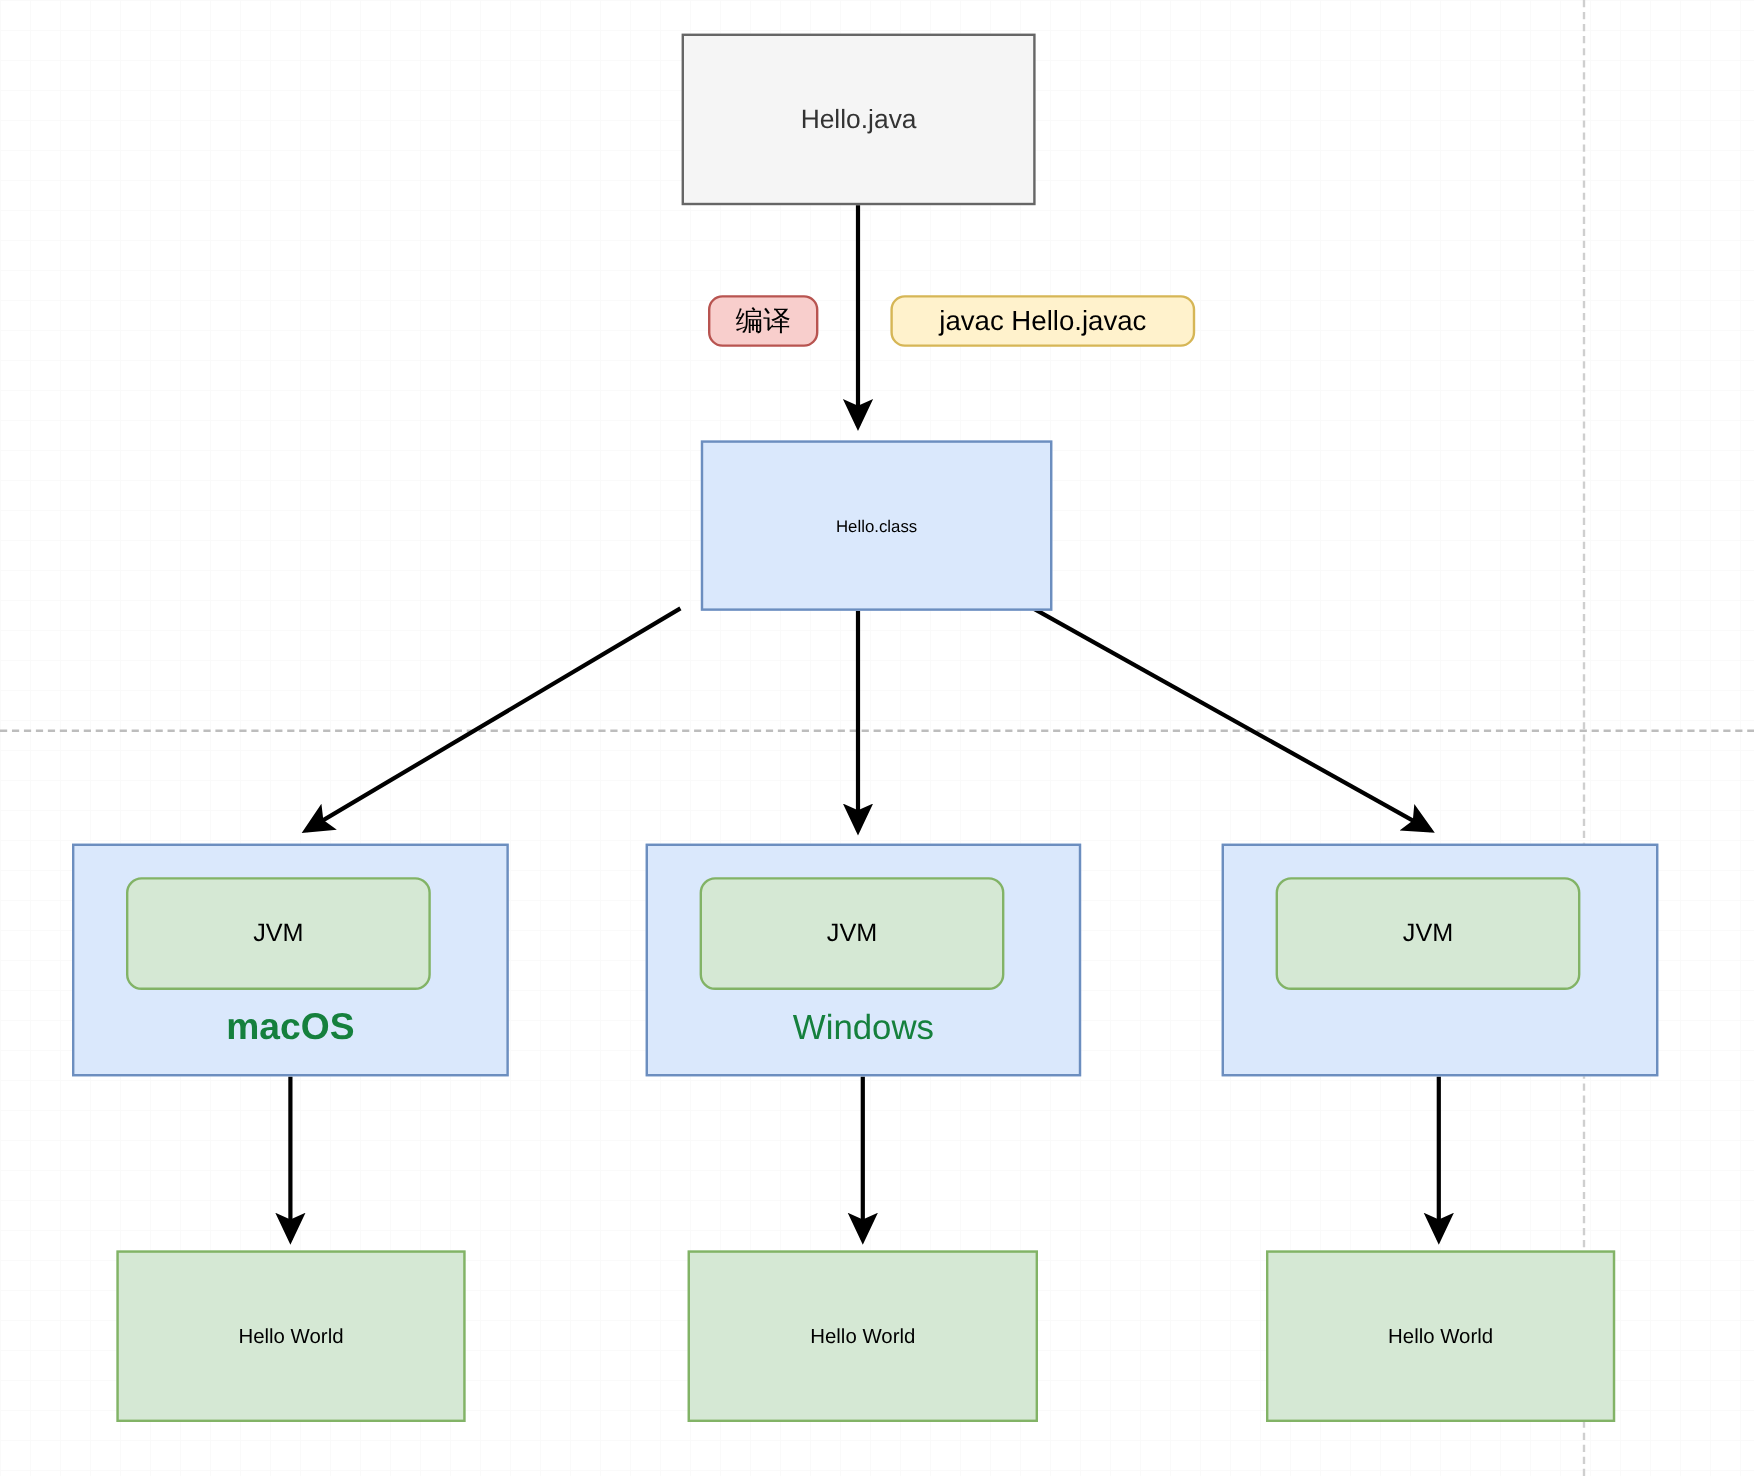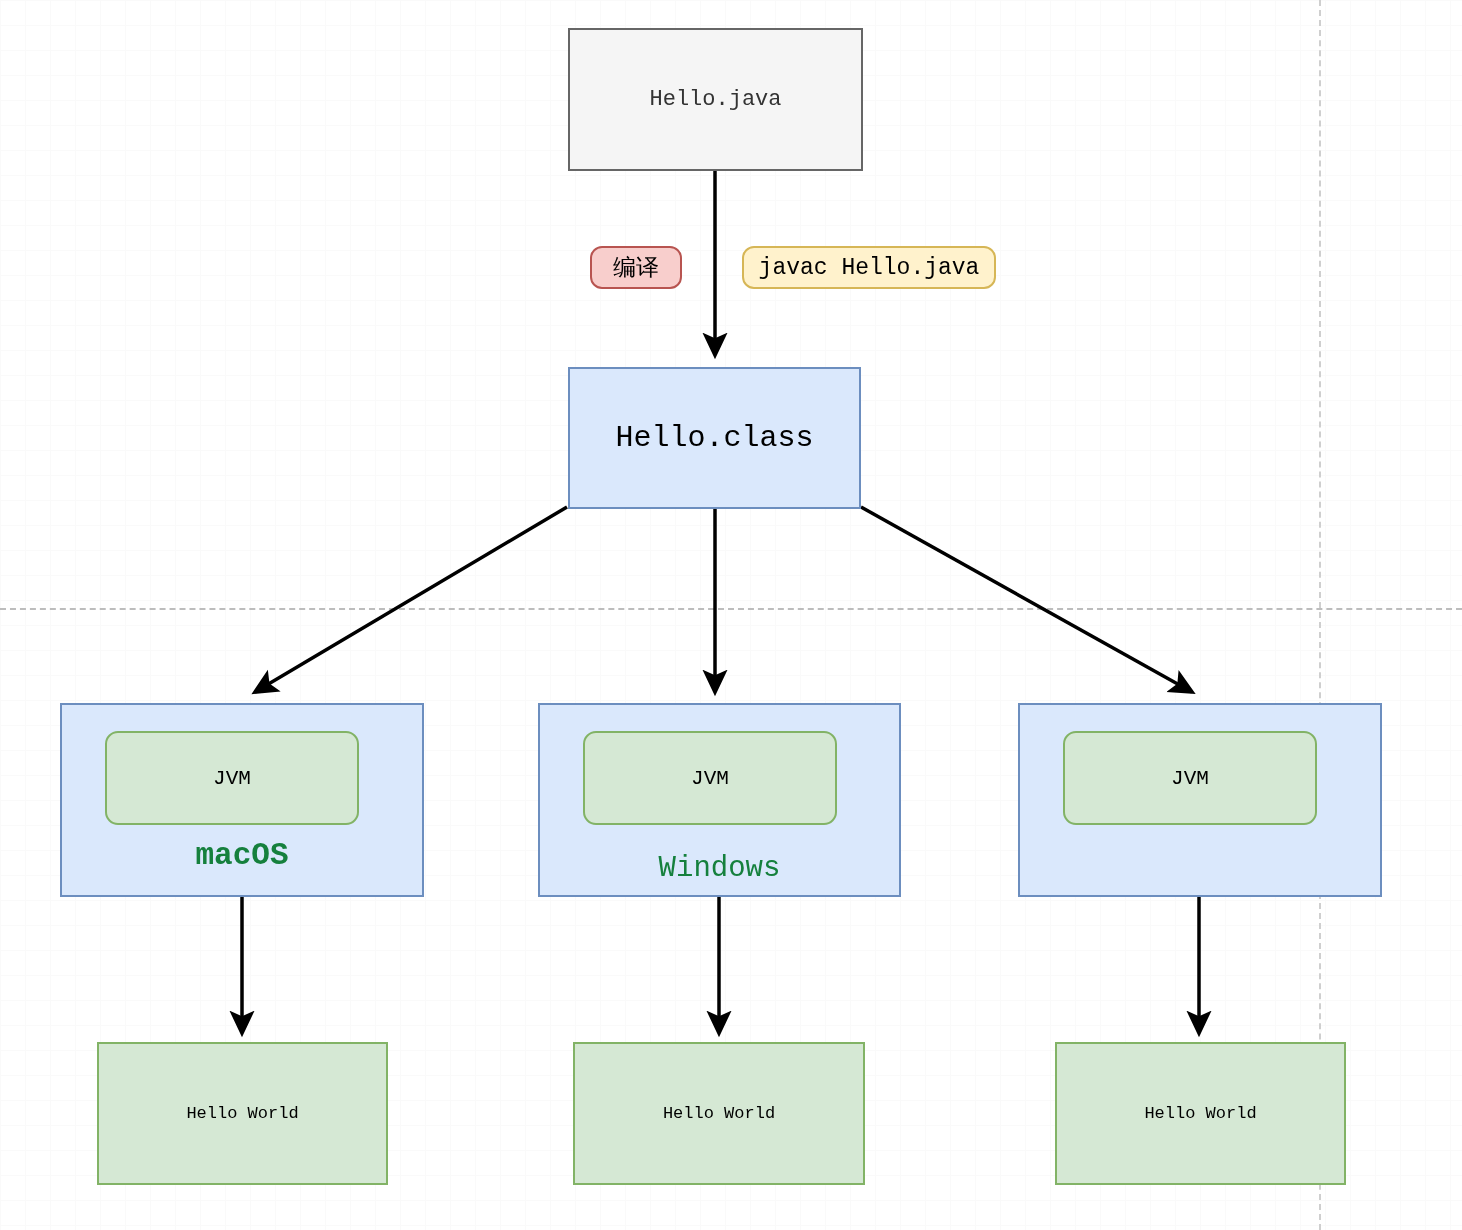--- a/index.html
+++ b/index.html
@@ -17,21 +17,21 @@
       linear-gradient(to right, #fafafa 1px, transparent 1px),
       linear-gradient(to bottom, #fafafa 1px, transparent 1px),
       linear-gradient(to right, #e8e8e8 1px, transparent 1px),
       linear-gradient(to bottom, #e8e8e8 1px, transparent 1px);
     background-size:
       25px 25px,
       25px 25px,
       100px 100px,
       100px 100px;
     background-position: 0px -5px, -5px 0px, 0px -5px, -5px 0px;
-    font-family: Liberation Mono, monospace;
+    font-family: Liberation Sans, sans-serif;
   }
   .guide-h {
     position: absolute;
     left: 0;
     width: 1462px;
     height: 0;
     border-top: 2px dashed #bdbdbd;
   }
   .guide-v {
     position: absolute;
@@ -51,21 +51,22 @@
   }
   .node-source {
     background: #f5f5f5;
     border: 2px solid #666666;
     font-size: 22px;
     color: #333333;
   }
   .node-class {
     background: #dae8fc;
     border: 2px solid #6c8ebf;
-    font-size: 30px;
+    font-size: 14px;
+    margin-left: 16px;
   }
   .node-os {
     background: #dae8fc;
     border: 2px solid #6c8ebf;
     display: block;
   }
   .node-jvm {
     background: #d5e8d4;
     border: 2px solid #82b366;
     border-radius: 13px;
@@ -145,39 +146,39 @@
 
   <div class="node node-source" style="left:568px; top:28px; width:295px; height:143px;">
     <span>Hello.java</span>
   </div>
 
   <div class="tag tag-compile" style="left:590px; top:246px; width:92px; height:43px;">
     <span>编译</span>
   </div>
 
   <div class="tag tag-cmd" style="left:742px; top:246px; width:254px; height:43px;">
-    <span>javac Hello.java</span>
+    <span>javac Hello.javac</span>
   </div>
 
   <div class="node node-class" style="left:568px; top:367px; width:293px; height:142px;">
     <span>Hello.class</span>
   </div>
 
   <div class="node node-os" style="left:60px; top:703px; width:364px; height:194px;">
     <div class="node node-jvm" style="left:43px; top:26px; width:254px; height:94px;">
       <span>JVM</span>
     </div>
     <div class="os-label os-label-bold" style="top:133px;">macOS</div>
   </div>
 
   <div class="node node-os" style="left:538px; top:703px; width:363px; height:194px;">
     <div class="node node-jvm" style="left:43px; top:26px; width:254px; height:94px;">
       <span>JVM</span>
     </div>
-    <div class="os-label os-label-plain" style="top:136px;margin-top:11px;">Windows</div>
+    <div class="os-label os-label-plain" style="top:136px;">Windows</div>
   </div>
 
   <div class="node node-os" style="left:1018px; top:703px; width:364px; height:194px;">
     <div class="node node-jvm" style="left:43px; top:26px; width:254px; height:94px;">
       <span>JVM</span>
     </div>
   </div>
 
   <div class="node node-out" style="left:97px; top:1042px; width:291px; height:143px;">
     <span>Hello World</span>

